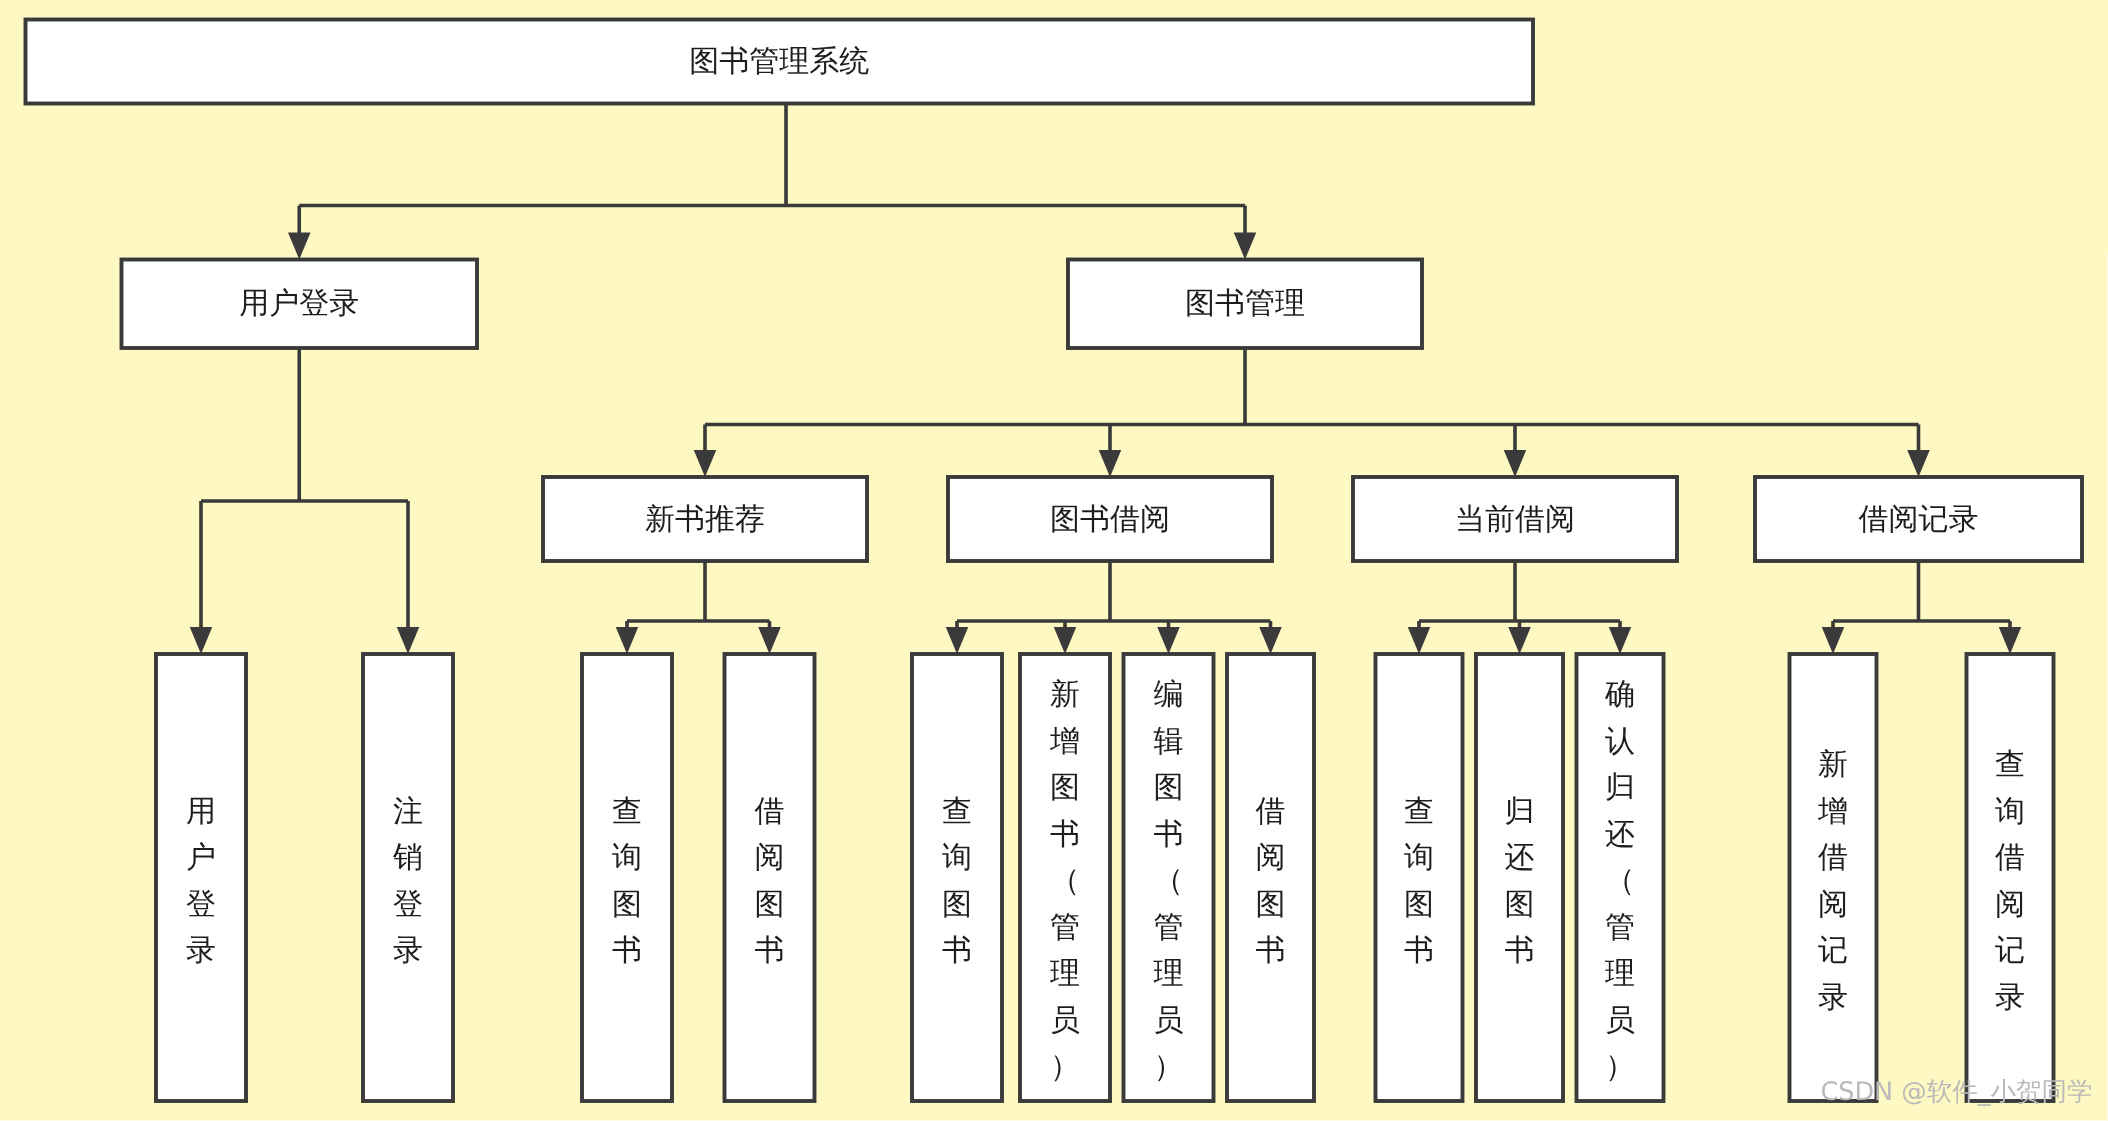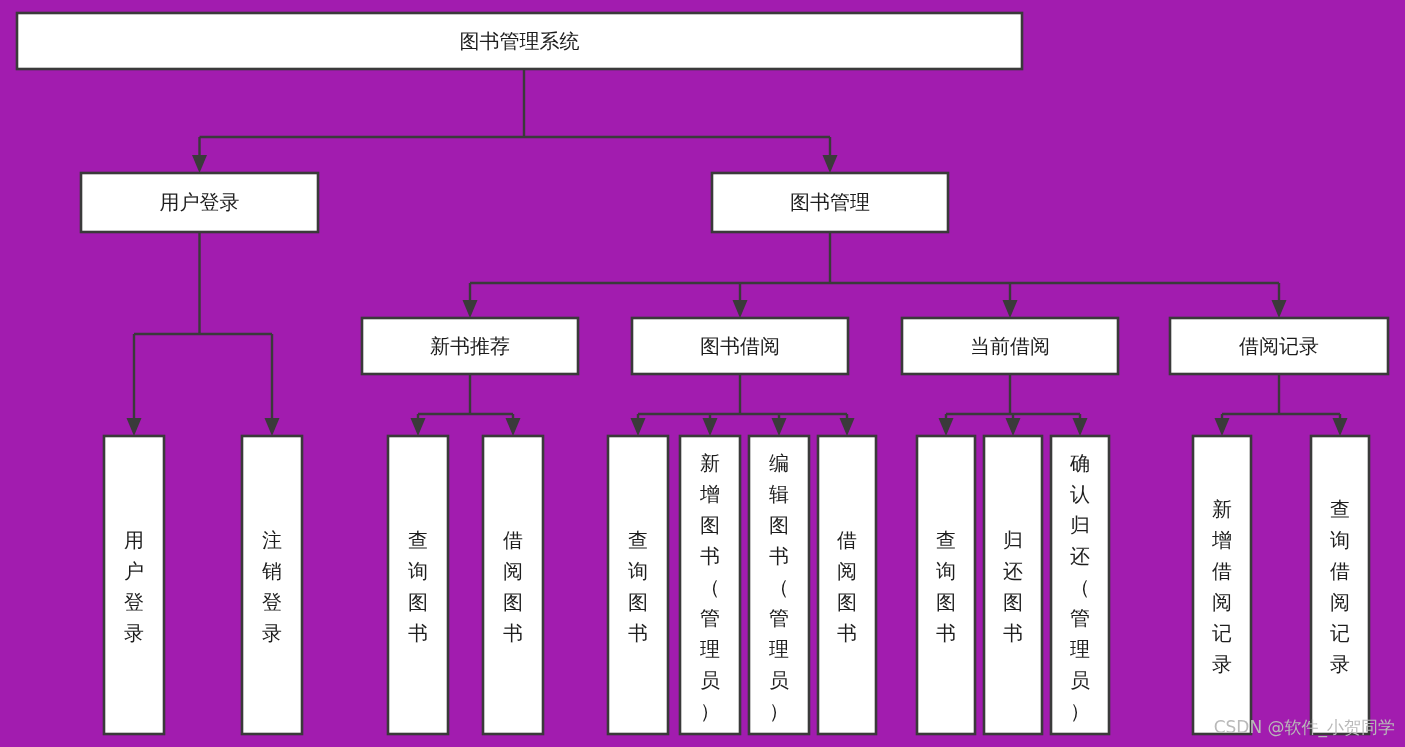--- a/index.html
+++ b/index.html
@@ -11,21 +11,21 @@
   body {
     width: 1405px;
     height: 747px;
     overflow: hidden;
     font-family: "DejaVu Sans", "Liberation Sans", sans-serif;
   }
   #diagram-root {
     position: relative;
     width: 1405px;
     height: 747px;
-    background: #a21caf;
+    background: #fef9c3;
   }
   svg.diagram-canvas {
     position: absolute;
     left: 0;
     top: 0;
     width: 1405px;
     height: 747px;
   }
   .node-rect {
     fill: #ffffff;

